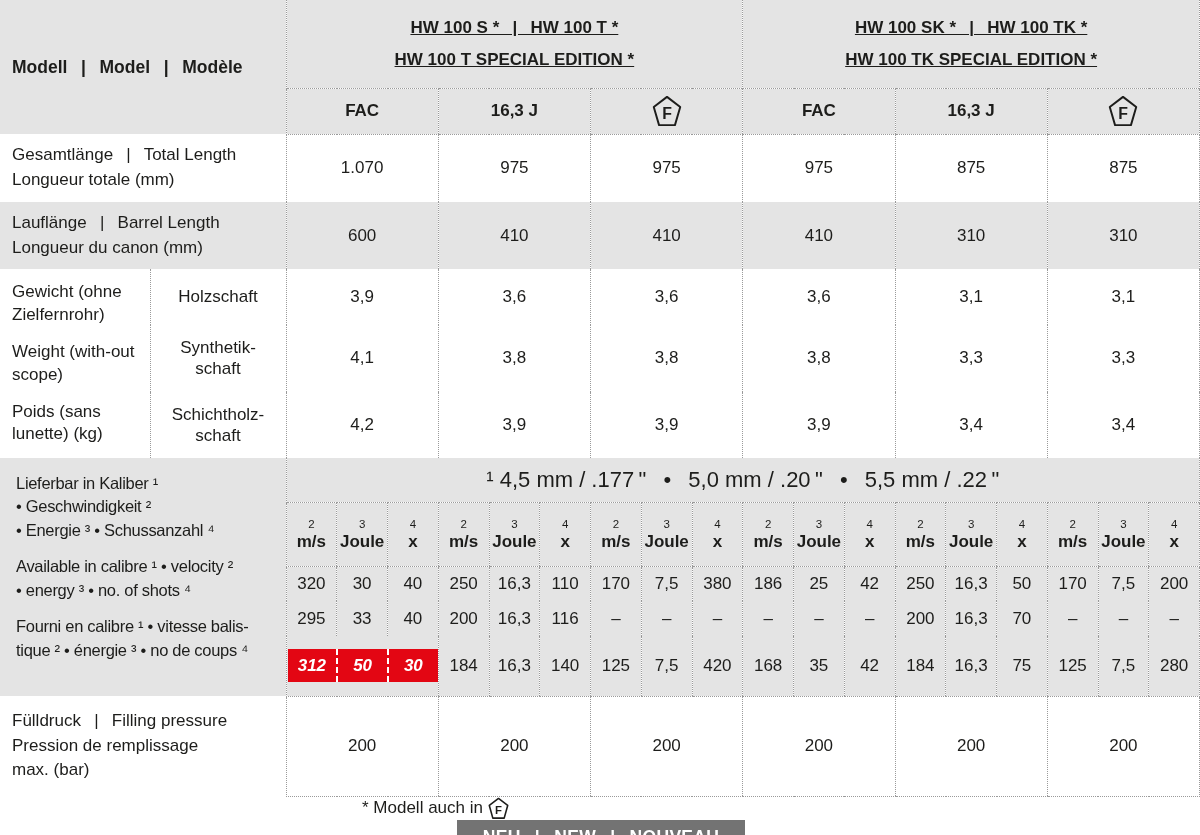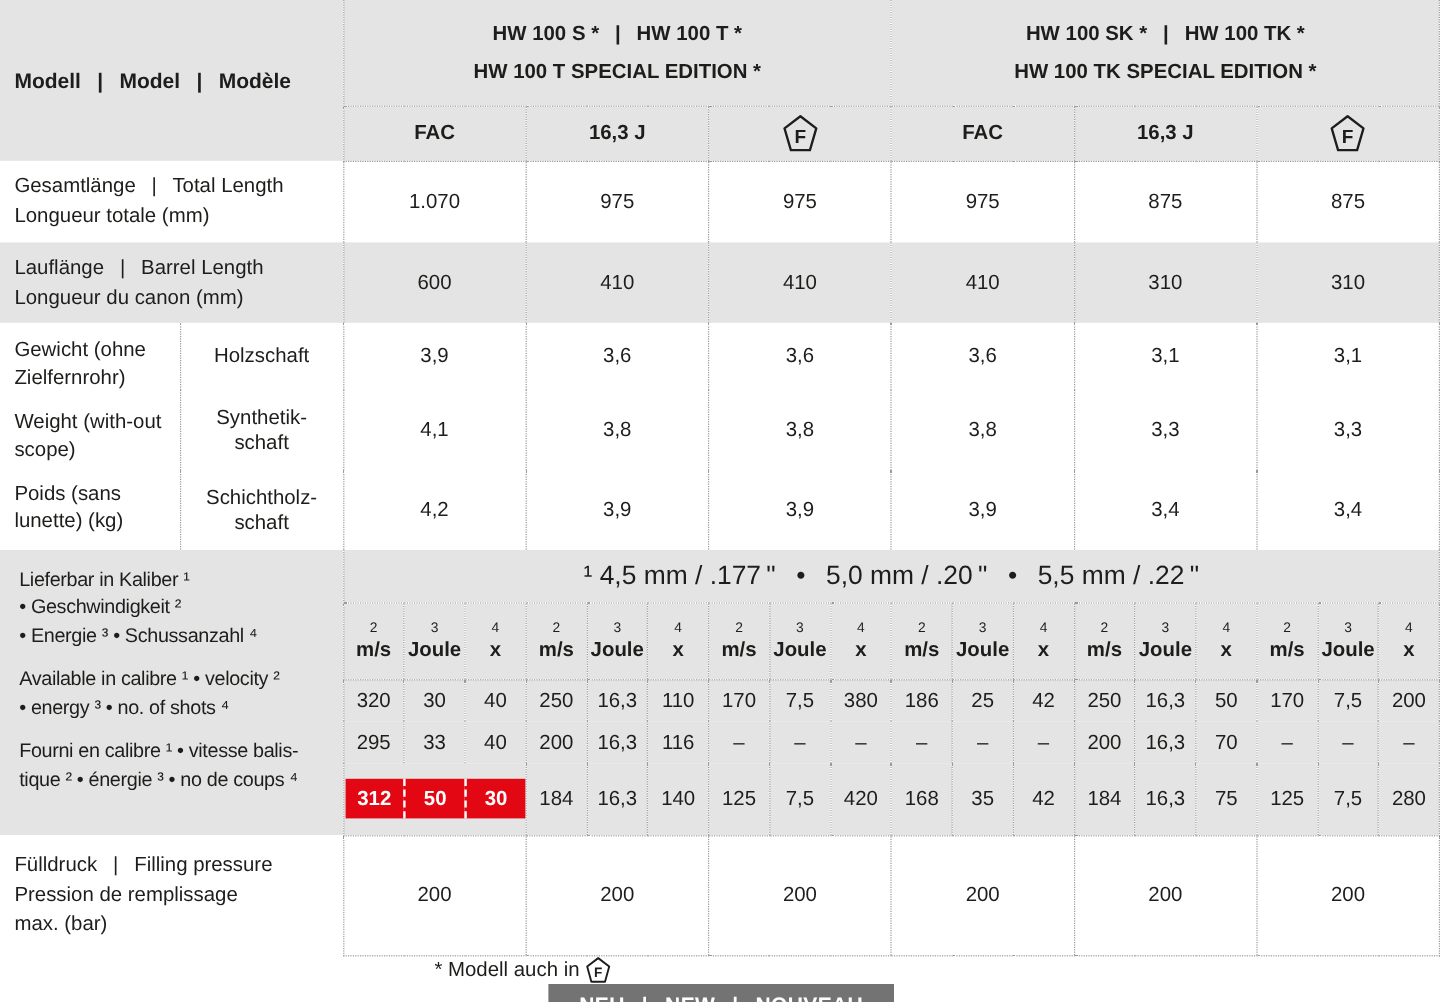--- a/index.html
+++ b/index.html
@@ -9,33 +9,33 @@
   td{padding:0;text-align:center;vertical-align:middle;overflow:hidden;}
   .gray{background:#e4e4e4;}
   .v{border-left:1px dotted #9a9a9a;}
   .vr{border-right:1px dotted #9a9a9a;}
   .ht{border-top:1px dotted #9a9a9a;}
   .hb{border-bottom:1px dotted #9a9a9a;}
   .bold{font-weight:bold;}
   .pre{white-space:pre-line;}
   .lbl{text-align:left;padding-left:12px;}
   .lbl .pre{line-height:1.45;}
-  .hdrgrp{font-weight:bold;white-space:pre-line;line-height:32px;}
+  .hdrgrp{font-weight:bold;white-space:pre-line;line-height:32px;text-decoration:underline;}
   .hdrlbl{font-weight:bold;white-space:pre-line;font-size:17.5px;}
   .wlbl{vertical-align:middle;}
   .wlbl p,.klbl p{margin:0 0 15px 0;line-height:1.32;}
   .wlbl p:last-child,.klbl p:last-child{margin-bottom:0;}
   .klbl{vertical-align:top;padding-top:14px;padding-left:16px;font-size:16.5px;letter-spacing:-0.3px;}
   .klbl p{white-space:pre-line;line-height:1.42;margin-bottom:13px;}
   .stockw{max-width:104px;margin:12px auto;line-height:1.25;}
   .spec{white-space:pre;font-size:22px;}
   .sub .sup{font-size:11.5px;line-height:15px;}
   .sub .unit{font-weight:bold;font-size:17px;line-height:19px;}
   .dval{font-size:17px;}
-  .redrow{display:flex;height:33px;margin:0 0 0 1px;}
+  .redrow{display:flex;height:33px;margin:0 0 0 1px;font-style:italic;}
   .redcell{flex:1;background:#e30613;color:#fff;font-weight:bold;line-height:33px;font-size:17px;}
   .redcell + .redcell{border-left:2px dashed #fff;}
   .footer{height:52px;display:flex;align-items:center;padding-left:2px;flex-direction:column;}
   .note{display:flex;align-items:center;white-space:pre;font-size:17px;width:478px;}
   .badge{background:#737373;color:#fff;font-weight:bold;font-size:17.5px;
          padding:7px 26px;white-space:pre;letter-spacing:0.3px;}
   .ficon{display:inline-block;vertical-align:middle;}
   svg text{font-family:"Liberation Sans",sans-serif;}
 </style>
 </head>

